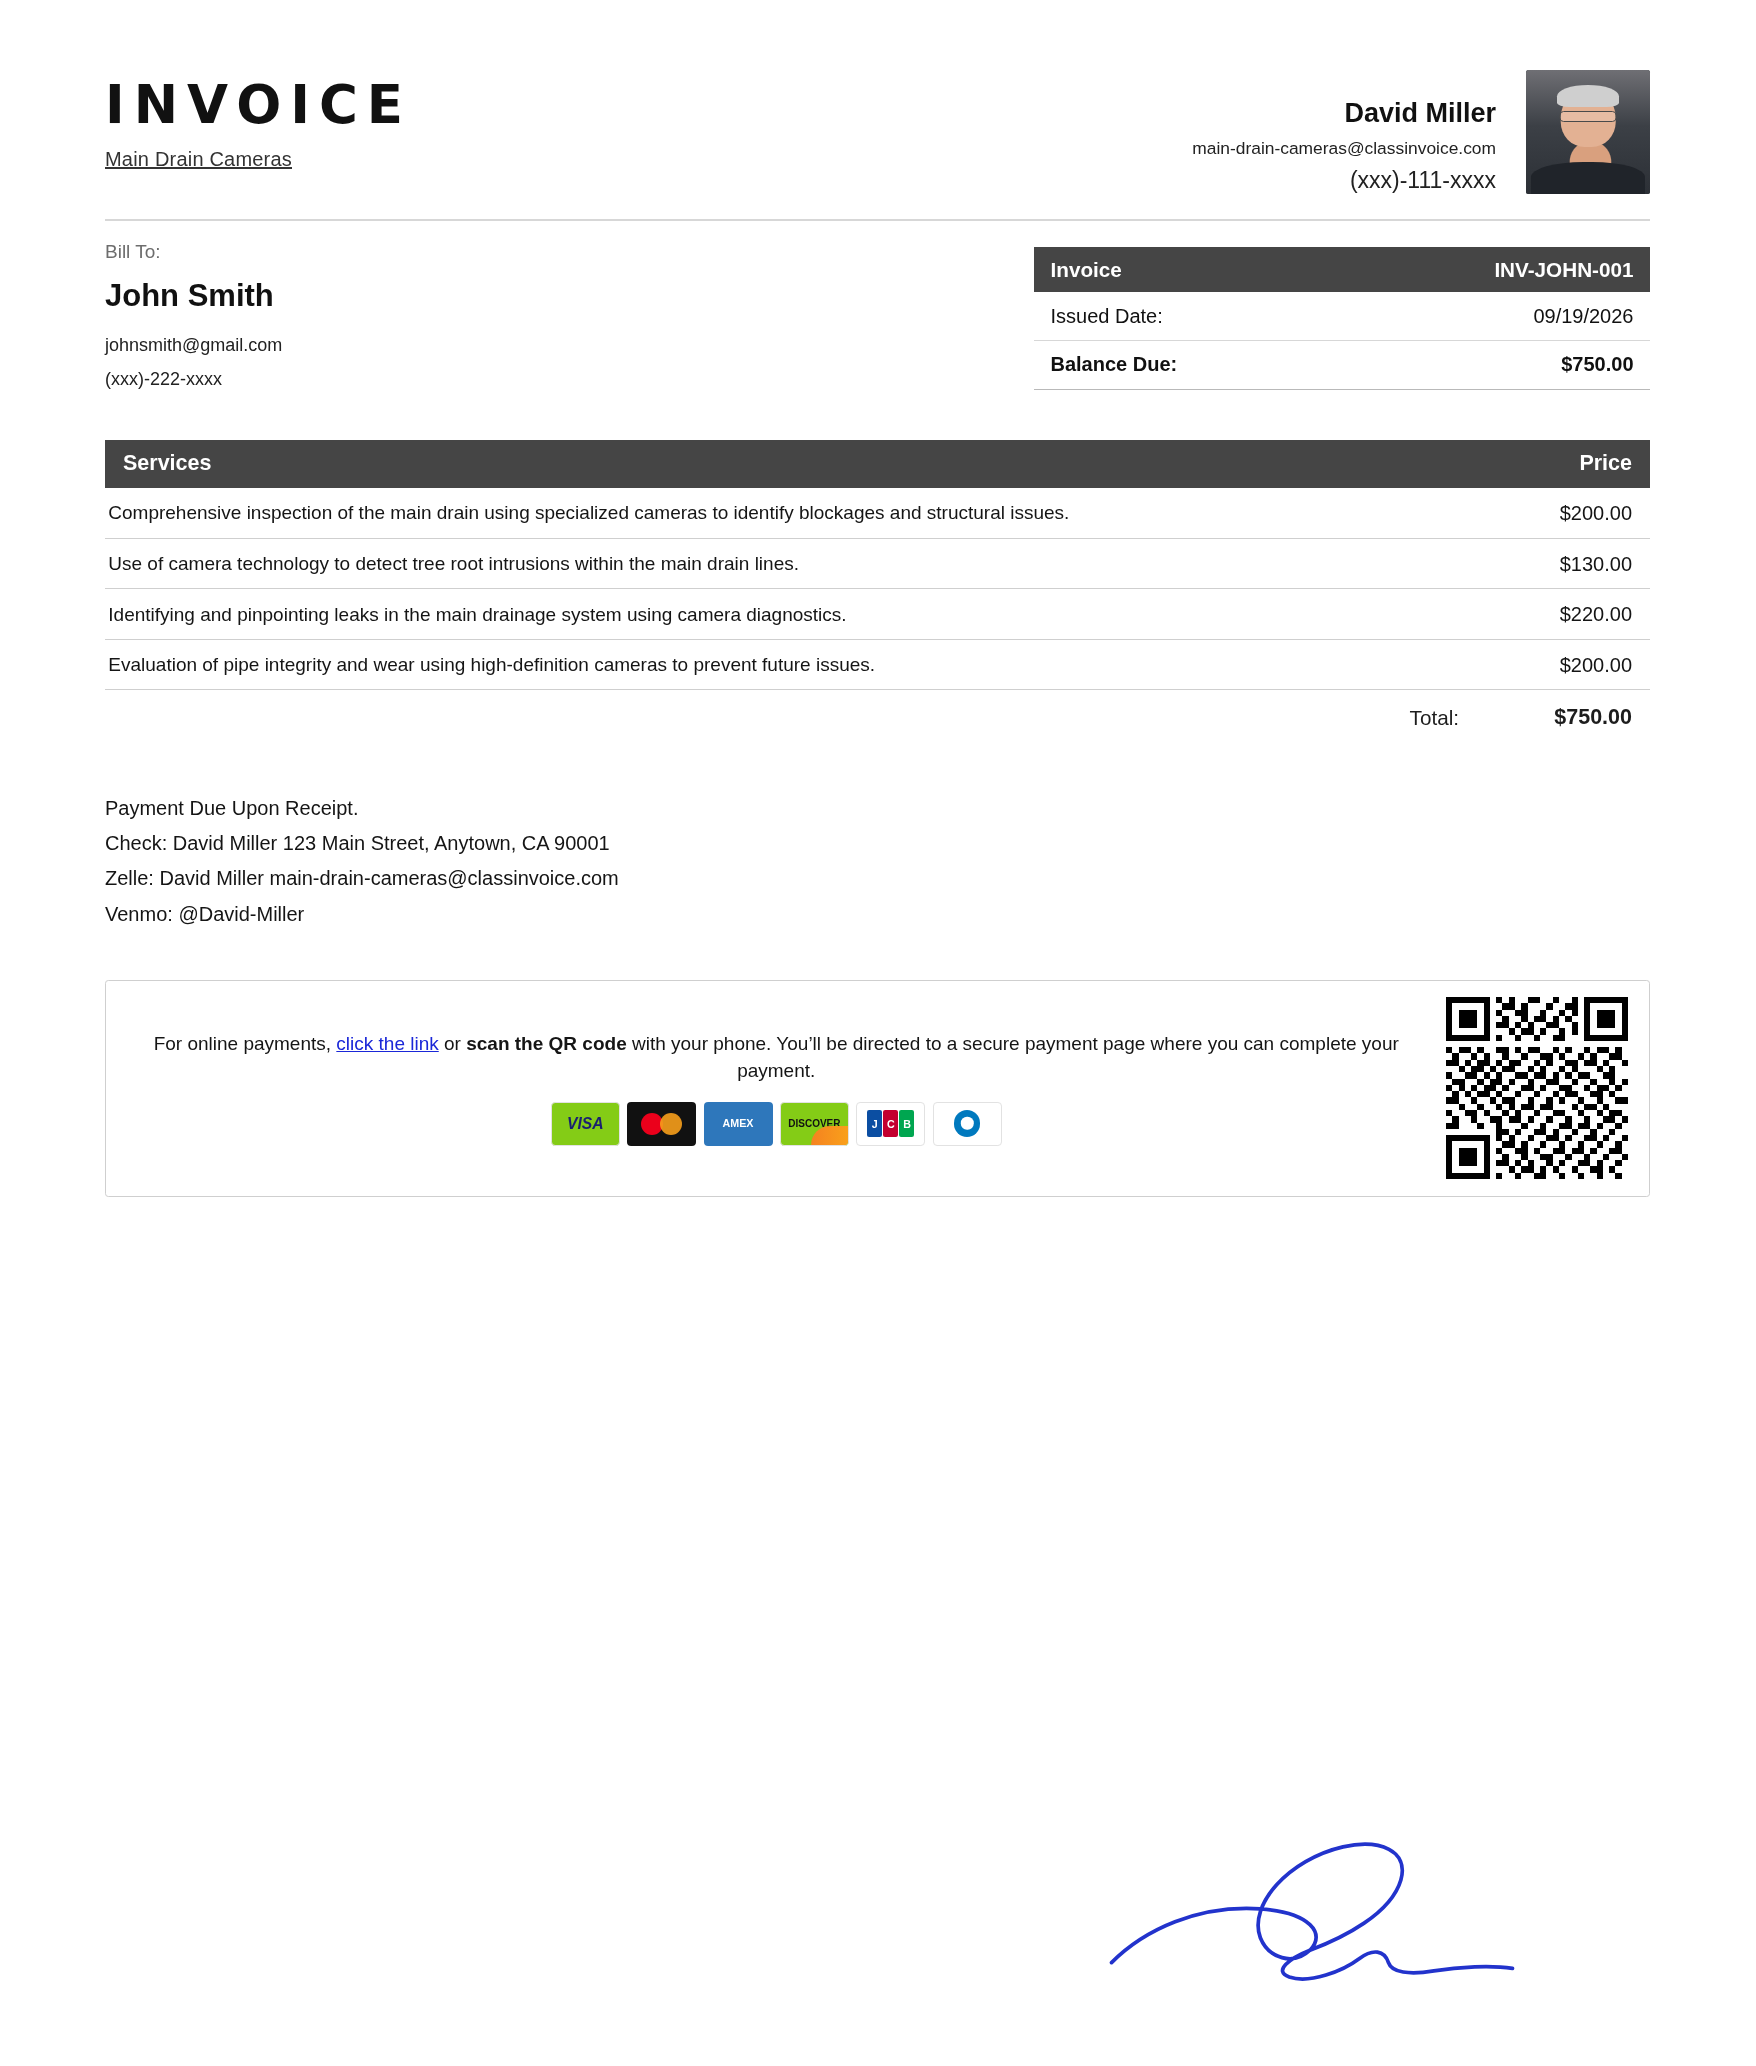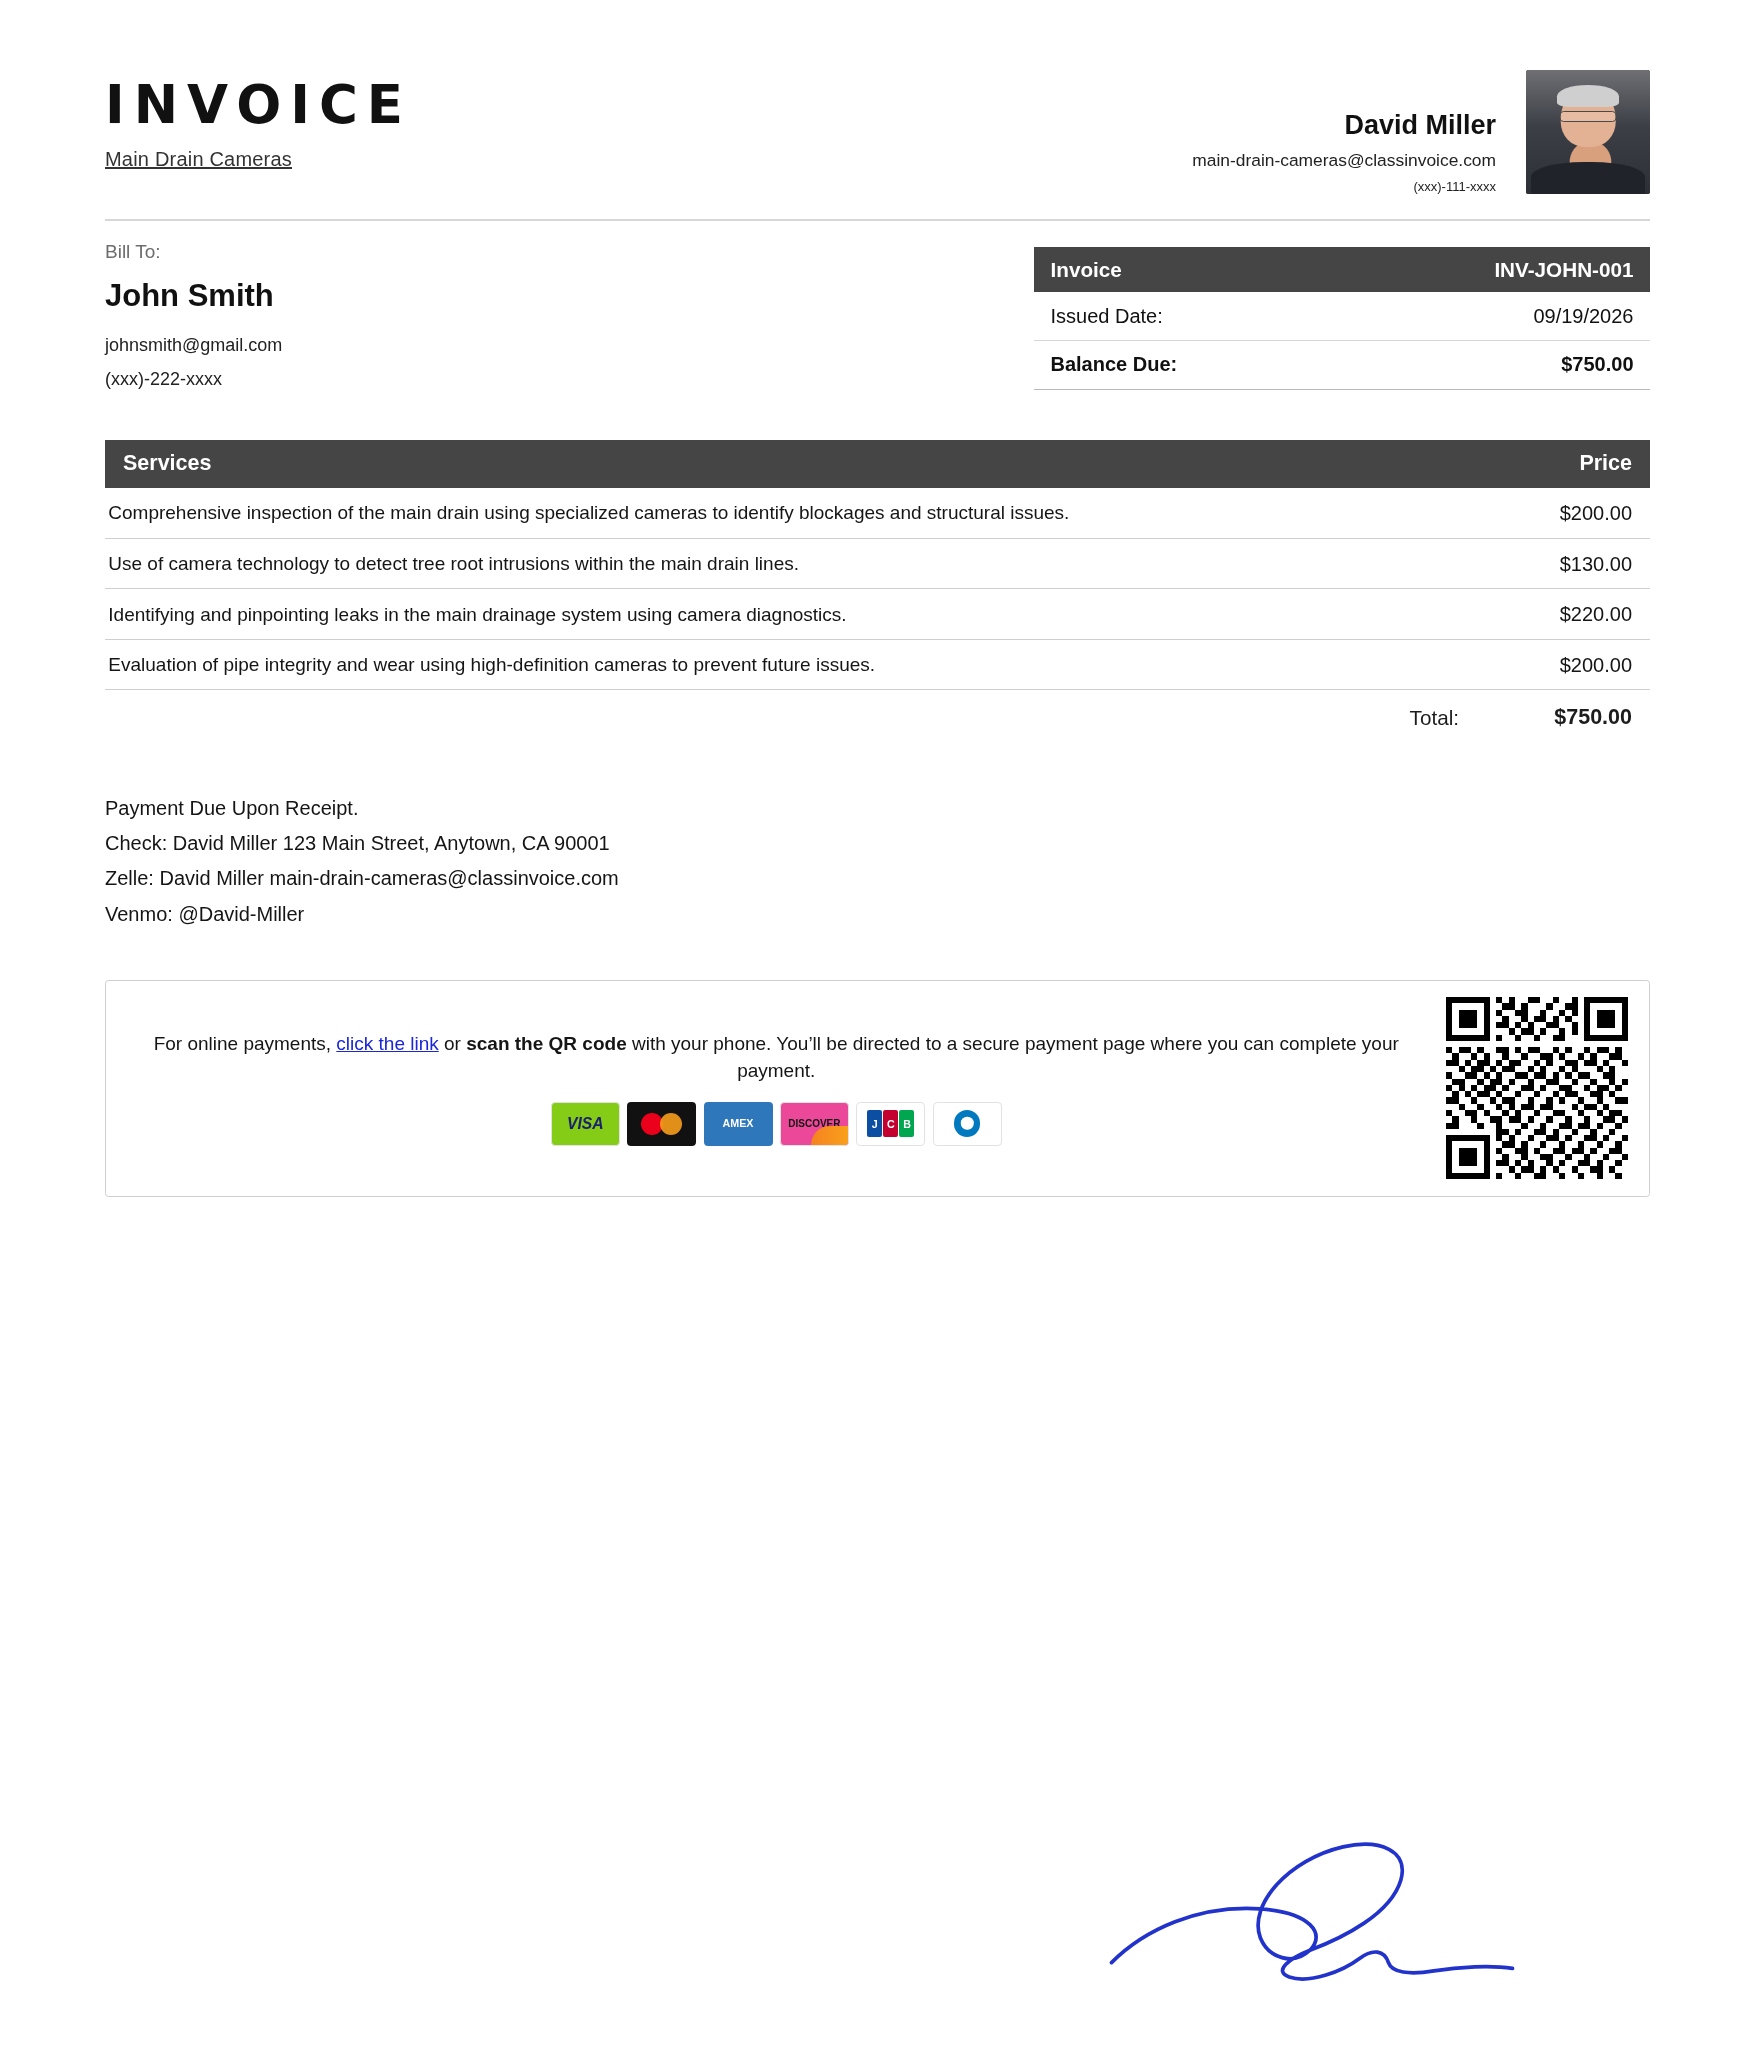--- a/index.html
+++ b/index.html
@@ -67,21 +67,21 @@
     color: #111;
     line-height: 1.1;
   }
   .contact-email {
     margin-top: 9px;
     font-size: 17.4px;
     color: #222;
   }
   .contact-phone {
     margin-top: 8.3px;
-    font-size: 13px;
+    font-size: 23px;
     color: #222;
   }
   .avatar {
     width: 124px;
     height: 124px;
     border-radius: 2.5px;
     overflow: hidden;
     background: #33383d;
     position: relative;
     flex: 0 0 auto;
@@ -301,21 +301,21 @@
     position: relative;
   }
   .card-visa { background: #84cc16; border: 0.8px solid #e2e2e2; color: #1a1f71; font-style: italic; font-size: 15.7px; }
   .card-mc { background: #111; }
   .card-mc .mc-a, .card-mc .mc-b {
     position: absolute; width: 22px; height: 22px; border-radius: 50%;
   }
   .card-mc .mc-a { background: #eb001b; left: 14px; }
   .card-mc .mc-b { background: #f79e1b; right: 14px; opacity: .9; }
   .card-amex { background: #2e77bb; font-size: 10.7px; line-height: 1.05; text-align: center; }
-  .card-disc { background: #ec4899; border: 0.8px solid #e2e2e2; color: #111; font-size: 10px; position: relative; }
+  .card-disc { background: #84cc16; border: 0.8px solid #e2e2e2; color: #111; font-size: 10px; position: relative; }
   .card-disc .arc { position: absolute; right: 0; bottom: 0; width: 37px; height: 19px; background: linear-gradient(90deg,#f58220,#f9a01b); border-radius: 29px 0 3.3px 0; }
   .card-jcb { background: #fff; border: 0.8px solid #e2e2e2; display: flex; gap: 1.2px; }
   .card-jcb i { display: block; width: 15px; height: 27px; border-radius: 2.1px; color: #fff; font-style: normal; font-size: 10.7px; display: flex; align-items: center; justify-content: center; }
   .jcb-j { background: #0b4ea2; }
   .jcb-c { background: #c3002f; }
   .jcb-b { background: #00a650; }
   .card-dc { background: #fff; border: 0.8px solid #e2e2e2; }
   .card-dc .ring { width: 26.4px; height: 26.4px; border-radius: 50%; background: #0079be; position: relative; }
   .card-dc .ring::after { content: ""; position: absolute; left: 50%; top: 50%; transform: translate(-50%,-50%); width: 12.4px; height: 12.4px; border-radius: 50%; background: #fff; }
 

